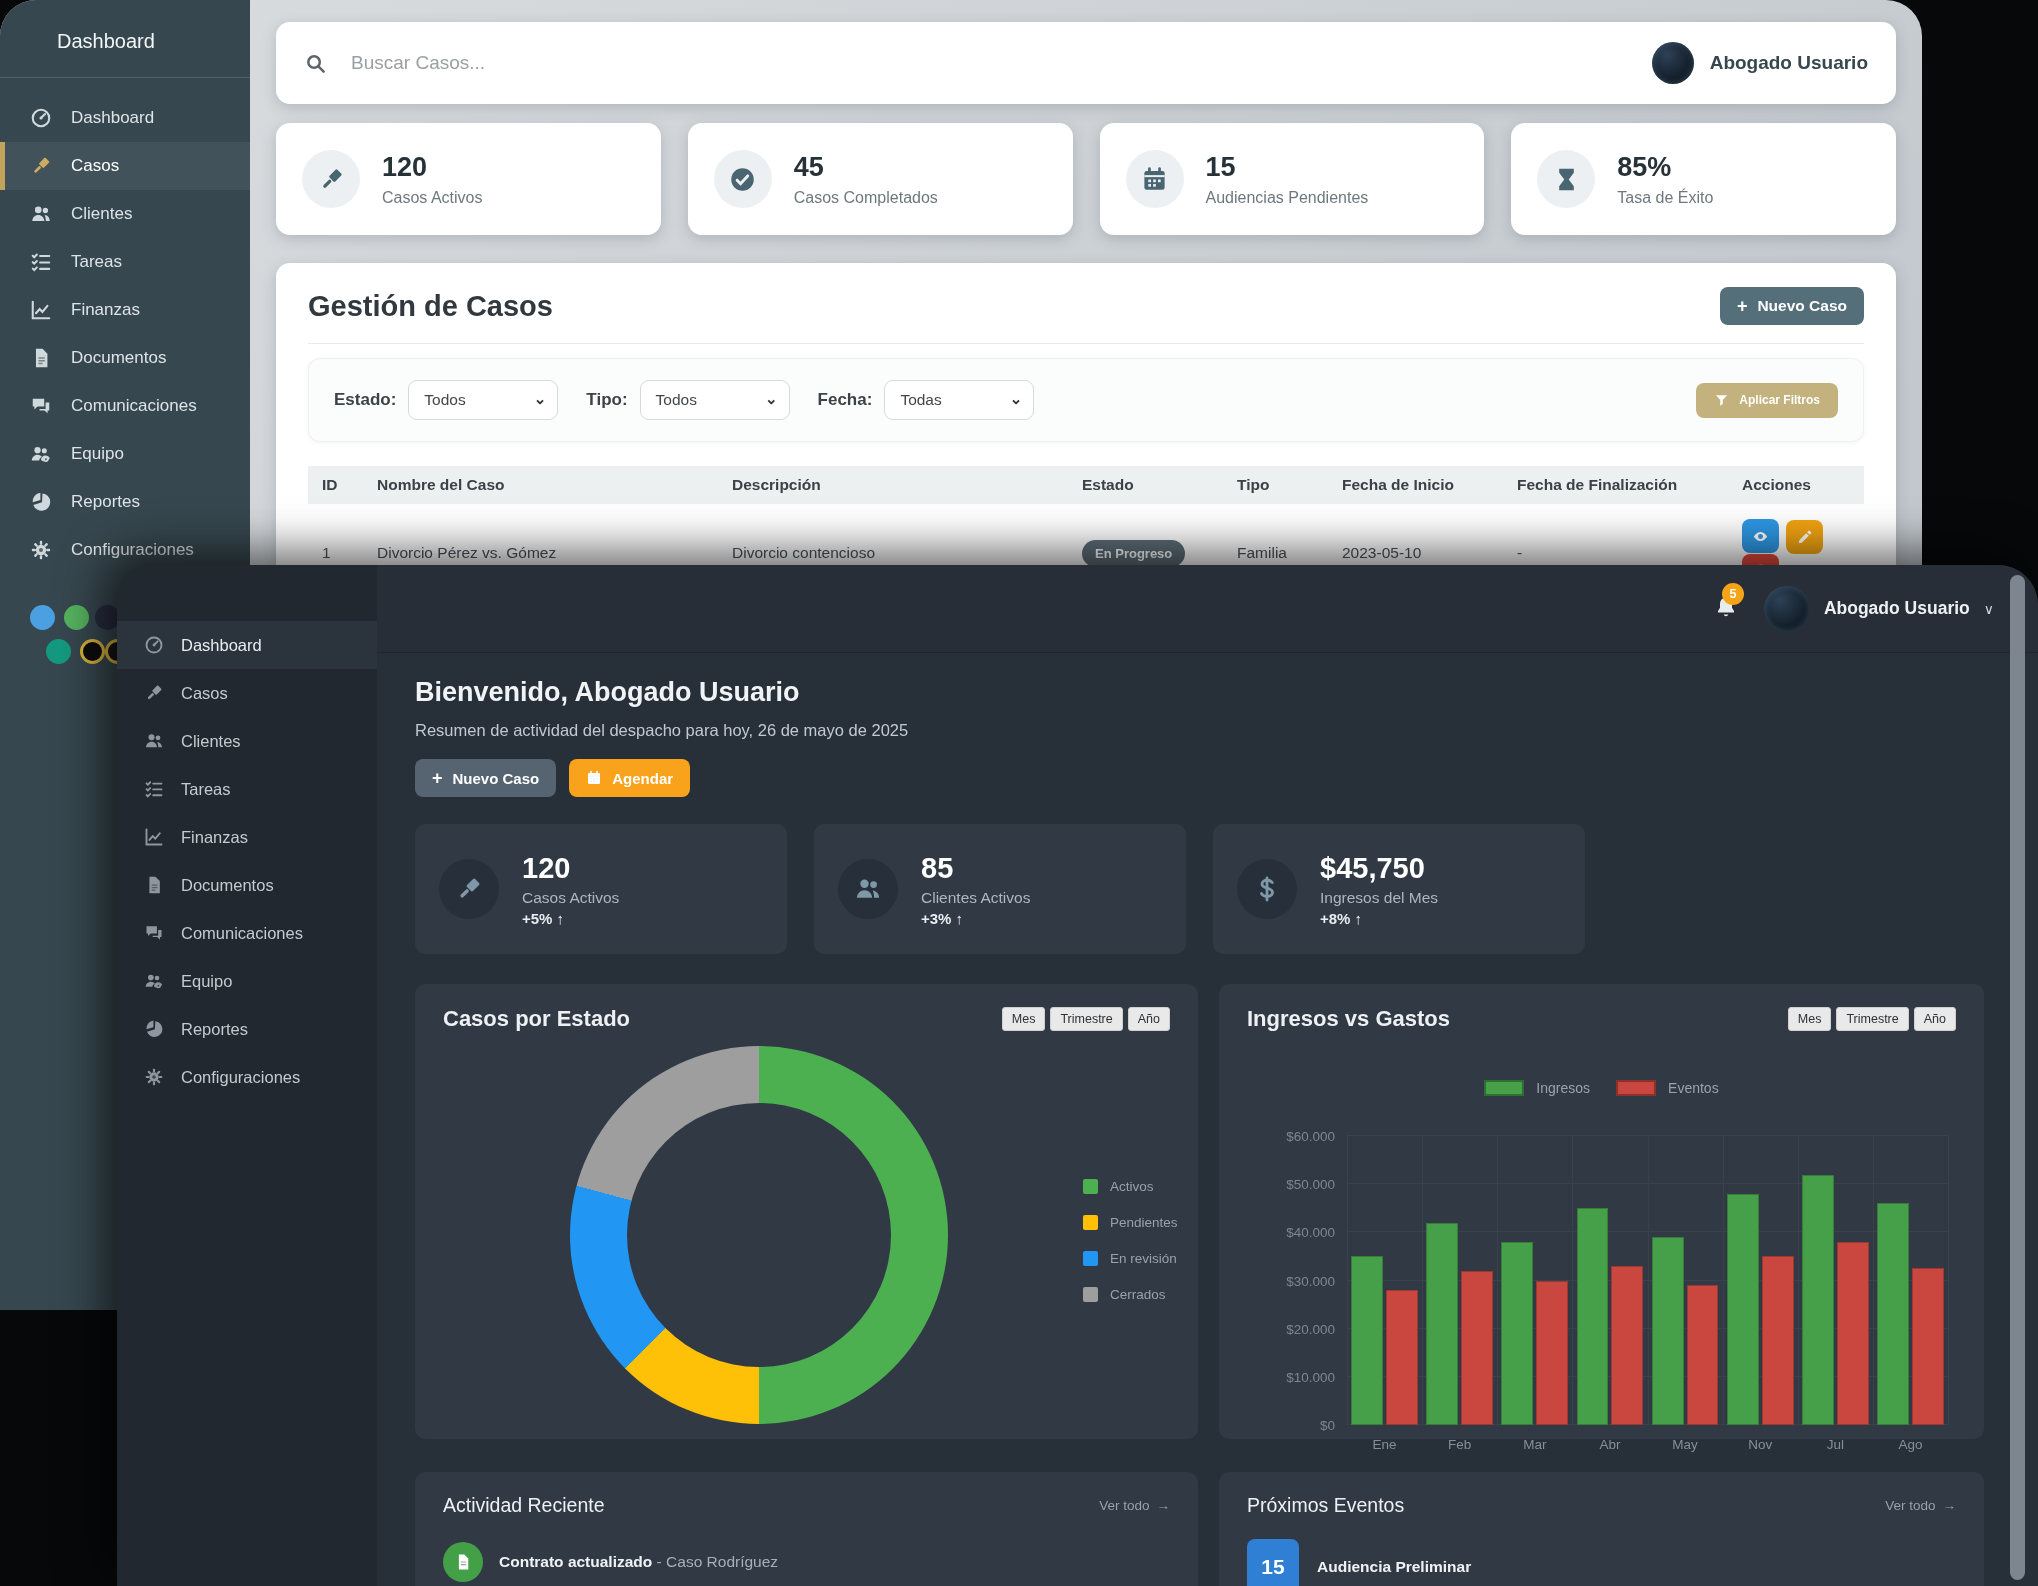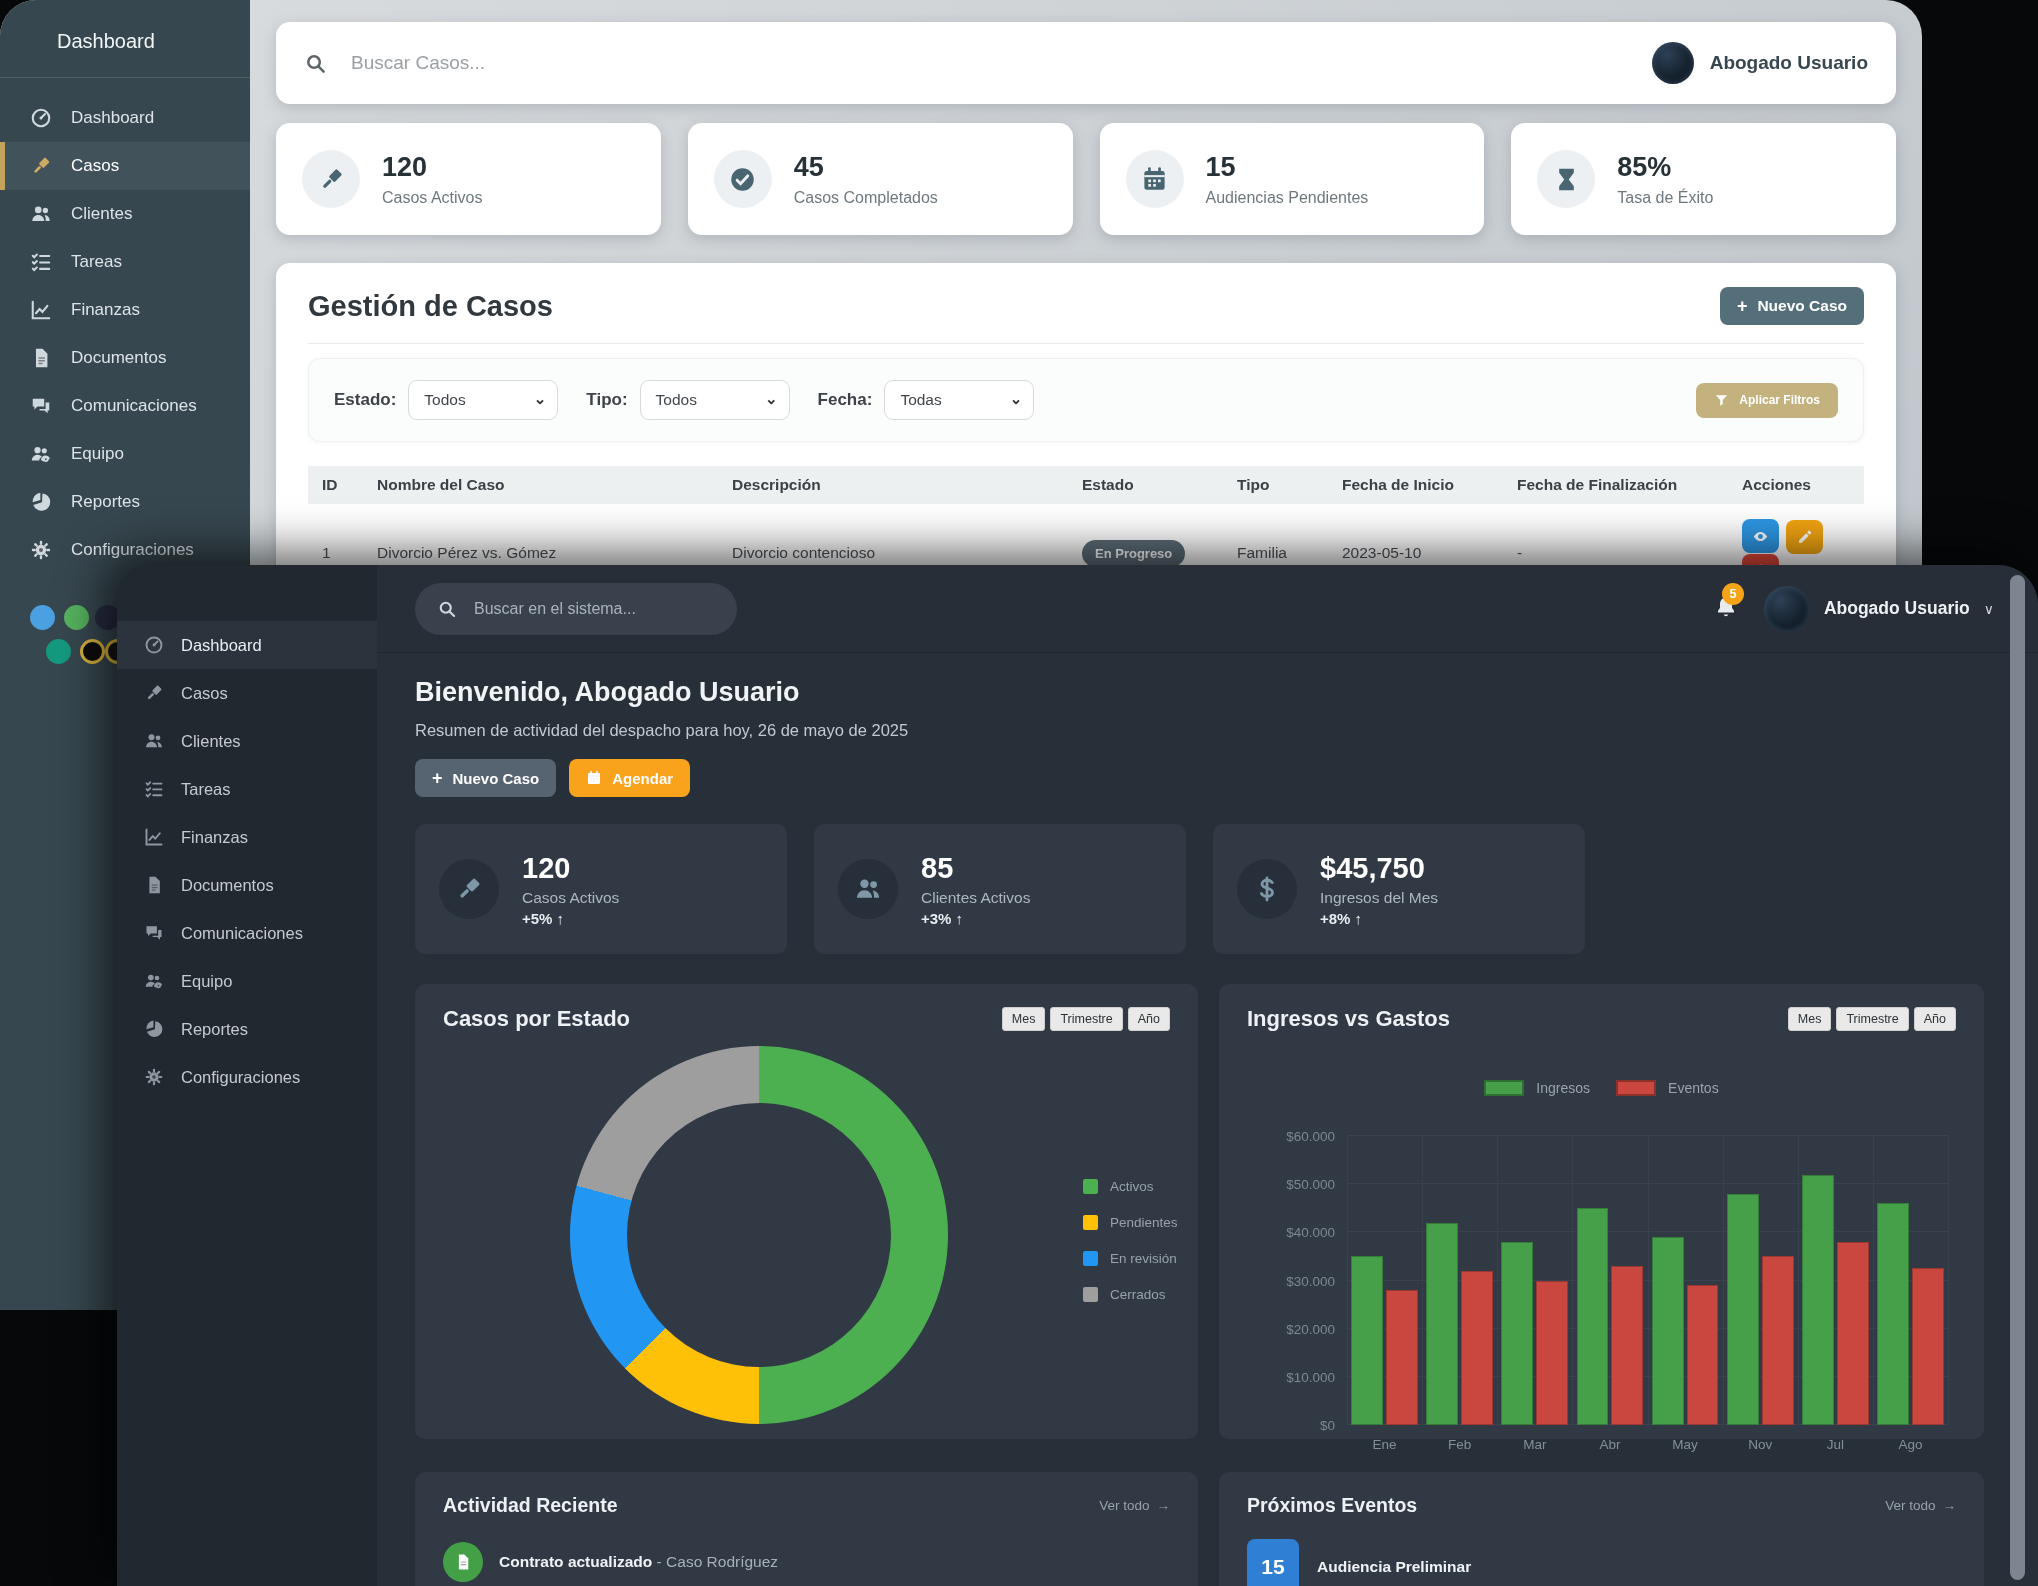--- a/index.html
+++ b/index.html
@@ -138,21 +138,21 @@
   .gridh { position:absolute; left:0; right:0; height:1px; background:#3a434d; }
   .gridv { position:absolute; top:0; bottom:0; width:1px; background:#39424c; }
   .ytick { position:absolute; right:100%; margin-right:12px; width:80px; text-align:right;
     font-size:13.5px; color:#7d8791; transform:translateY(-50%); }
   .bar { position:absolute; bottom:0; border:1px solid rgba(0,0,0,.22); }
   .xtick { position:absolute; top:100%; margin-top:12px; transform:translateX(-50%);
     font-size:13.5px; color:#858f98; }
   .bottomrow { display:grid; grid-template-columns:783px 1fr; gap:21px; margin-top:33px; }
   .bcard { background:#303944; border-radius:10px; padding:22px 28px; height:190px; }
   .bhead { display:flex; justify-content:space-between; align-items:center; }
-  .btitle { font-size:19.5px; font-weight:bold; color:#eef1f4; }
+  .btitle { font-size:19.5px; font-weight:normal; color:#eef1f4; }
   .verlink { font-size:13.5px; color:#98a1a9; display:flex; align-items:center; gap:7px; cursor:pointer; }
   .actitem { display:flex; align-items:center; gap:16px; margin-top:25px; }
   .actic { width:40px; height:40px; border-radius:50%; color:#fff; display:flex; align-items:center;
     justify-content:center; }
   .actic .icon { width:18px; height:18px; }
   .acttext { font-size:15.5px; color:#a7b0b8; }
   .acttext b { color:#f0f3f5; }
   .evtitem { display:flex; align-items:center; gap:18px; margin-top:22px; }
   .evtday { width:52px; height:56px; border-radius:8px; color:#fff; font-size:21px; font-weight:bold;
     display:flex; align-items:center; justify-content:center; }
@@ -584,29 +584,20 @@
                   <circle cx="12" cy="12" r="2.2" fill="rgba(0,0,0,.55)"></circle>
                 </g>
               </svg>
             </span>
             <span>Configuraciones</span>
           </div>
         </nav>
     </aside>
 
     <div class="dtop">
-      <div class="dsearch">
-        <span class="icon">
-            <svg viewBox="0 0 24 24" fill="none" stroke="currentColor" stroke-width="2.6">
-              <circle cx="10.5" cy="10.5" r="6"></circle>
-              <path d="M15 15l5.5 5.5" stroke-linecap="round"></path>
-            </svg>
-          </span>
-        <input placeholder="Buscar en el sistema..." style="">
-      </div>
       <div class="dright">
         <div class="bellwrap">
           <span class="icon">
               <svg viewBox="0 0 24 24" fill="currentColor">
                 <path d="M12 2.5a6 6 0 0 0-6 6v4.2L4 16v1.5h16V16l-2-3.3V8.5a6 6 0 0 0-6-6z"></path>
                 <path d="M9.7 19.5a2.4 2.4 0 0 0 4.6 0z"></path>
               </svg>
             </span>
           <span class="nbadge">5</span>
         </div>

